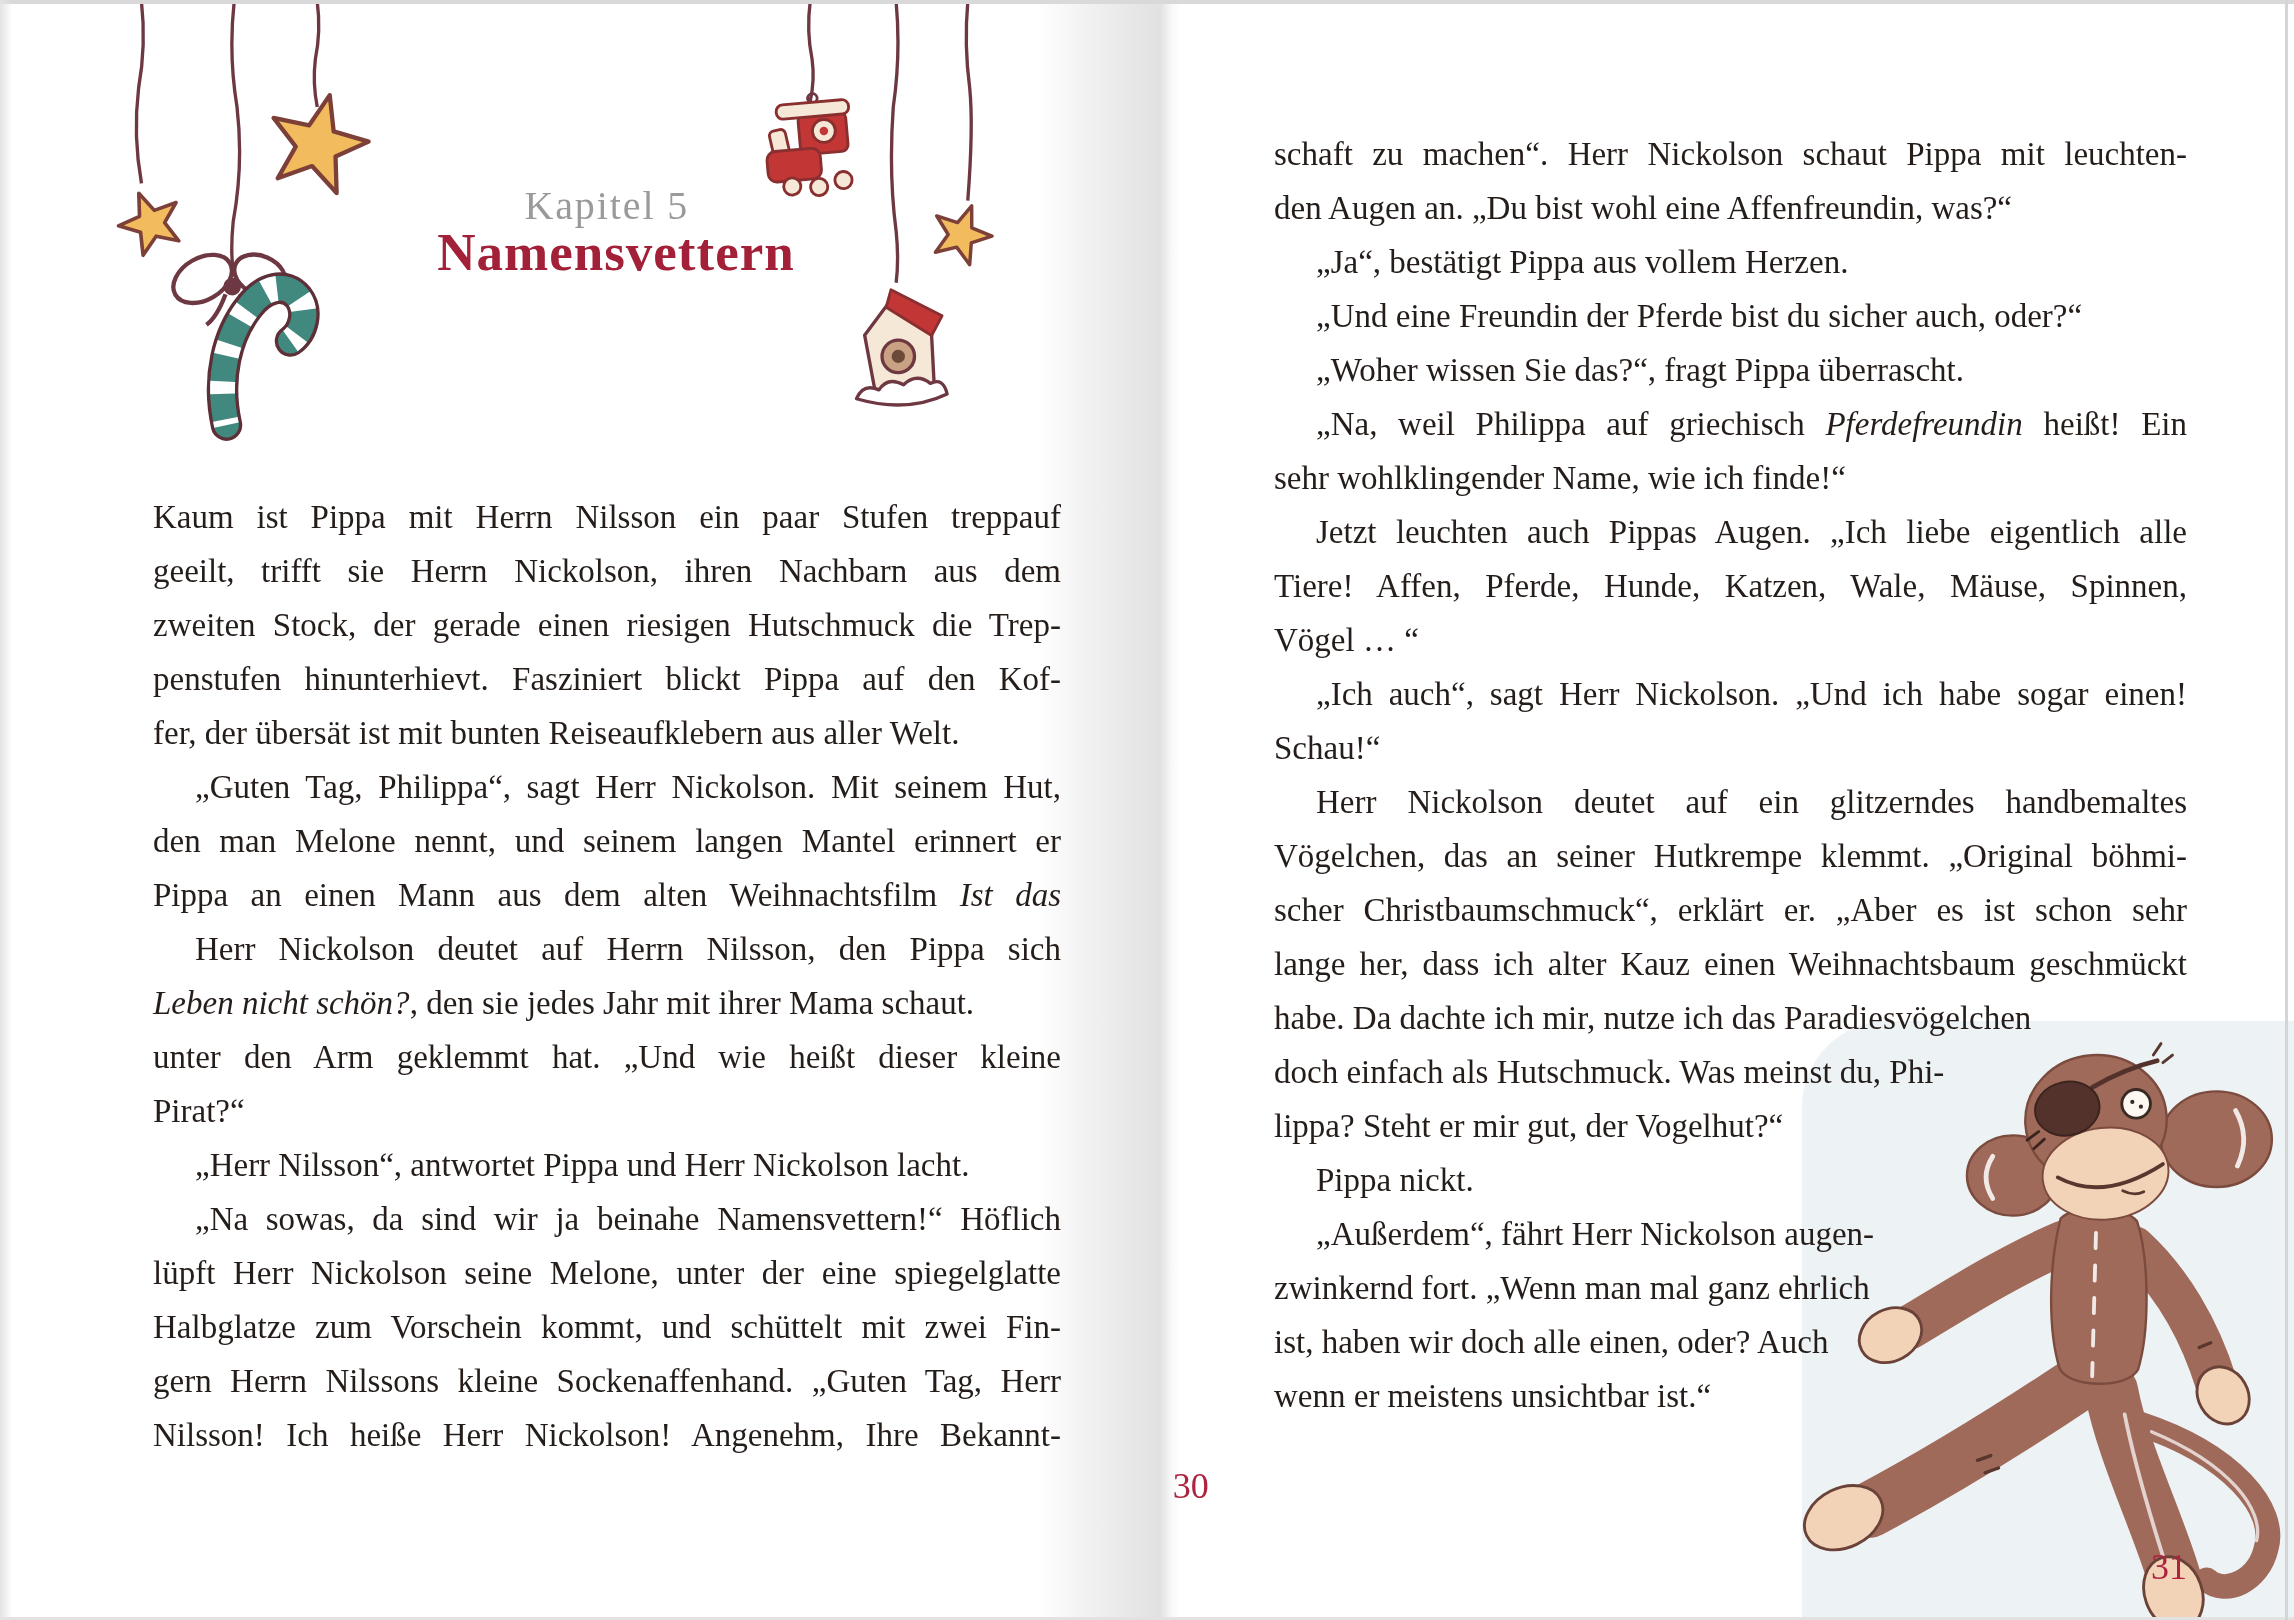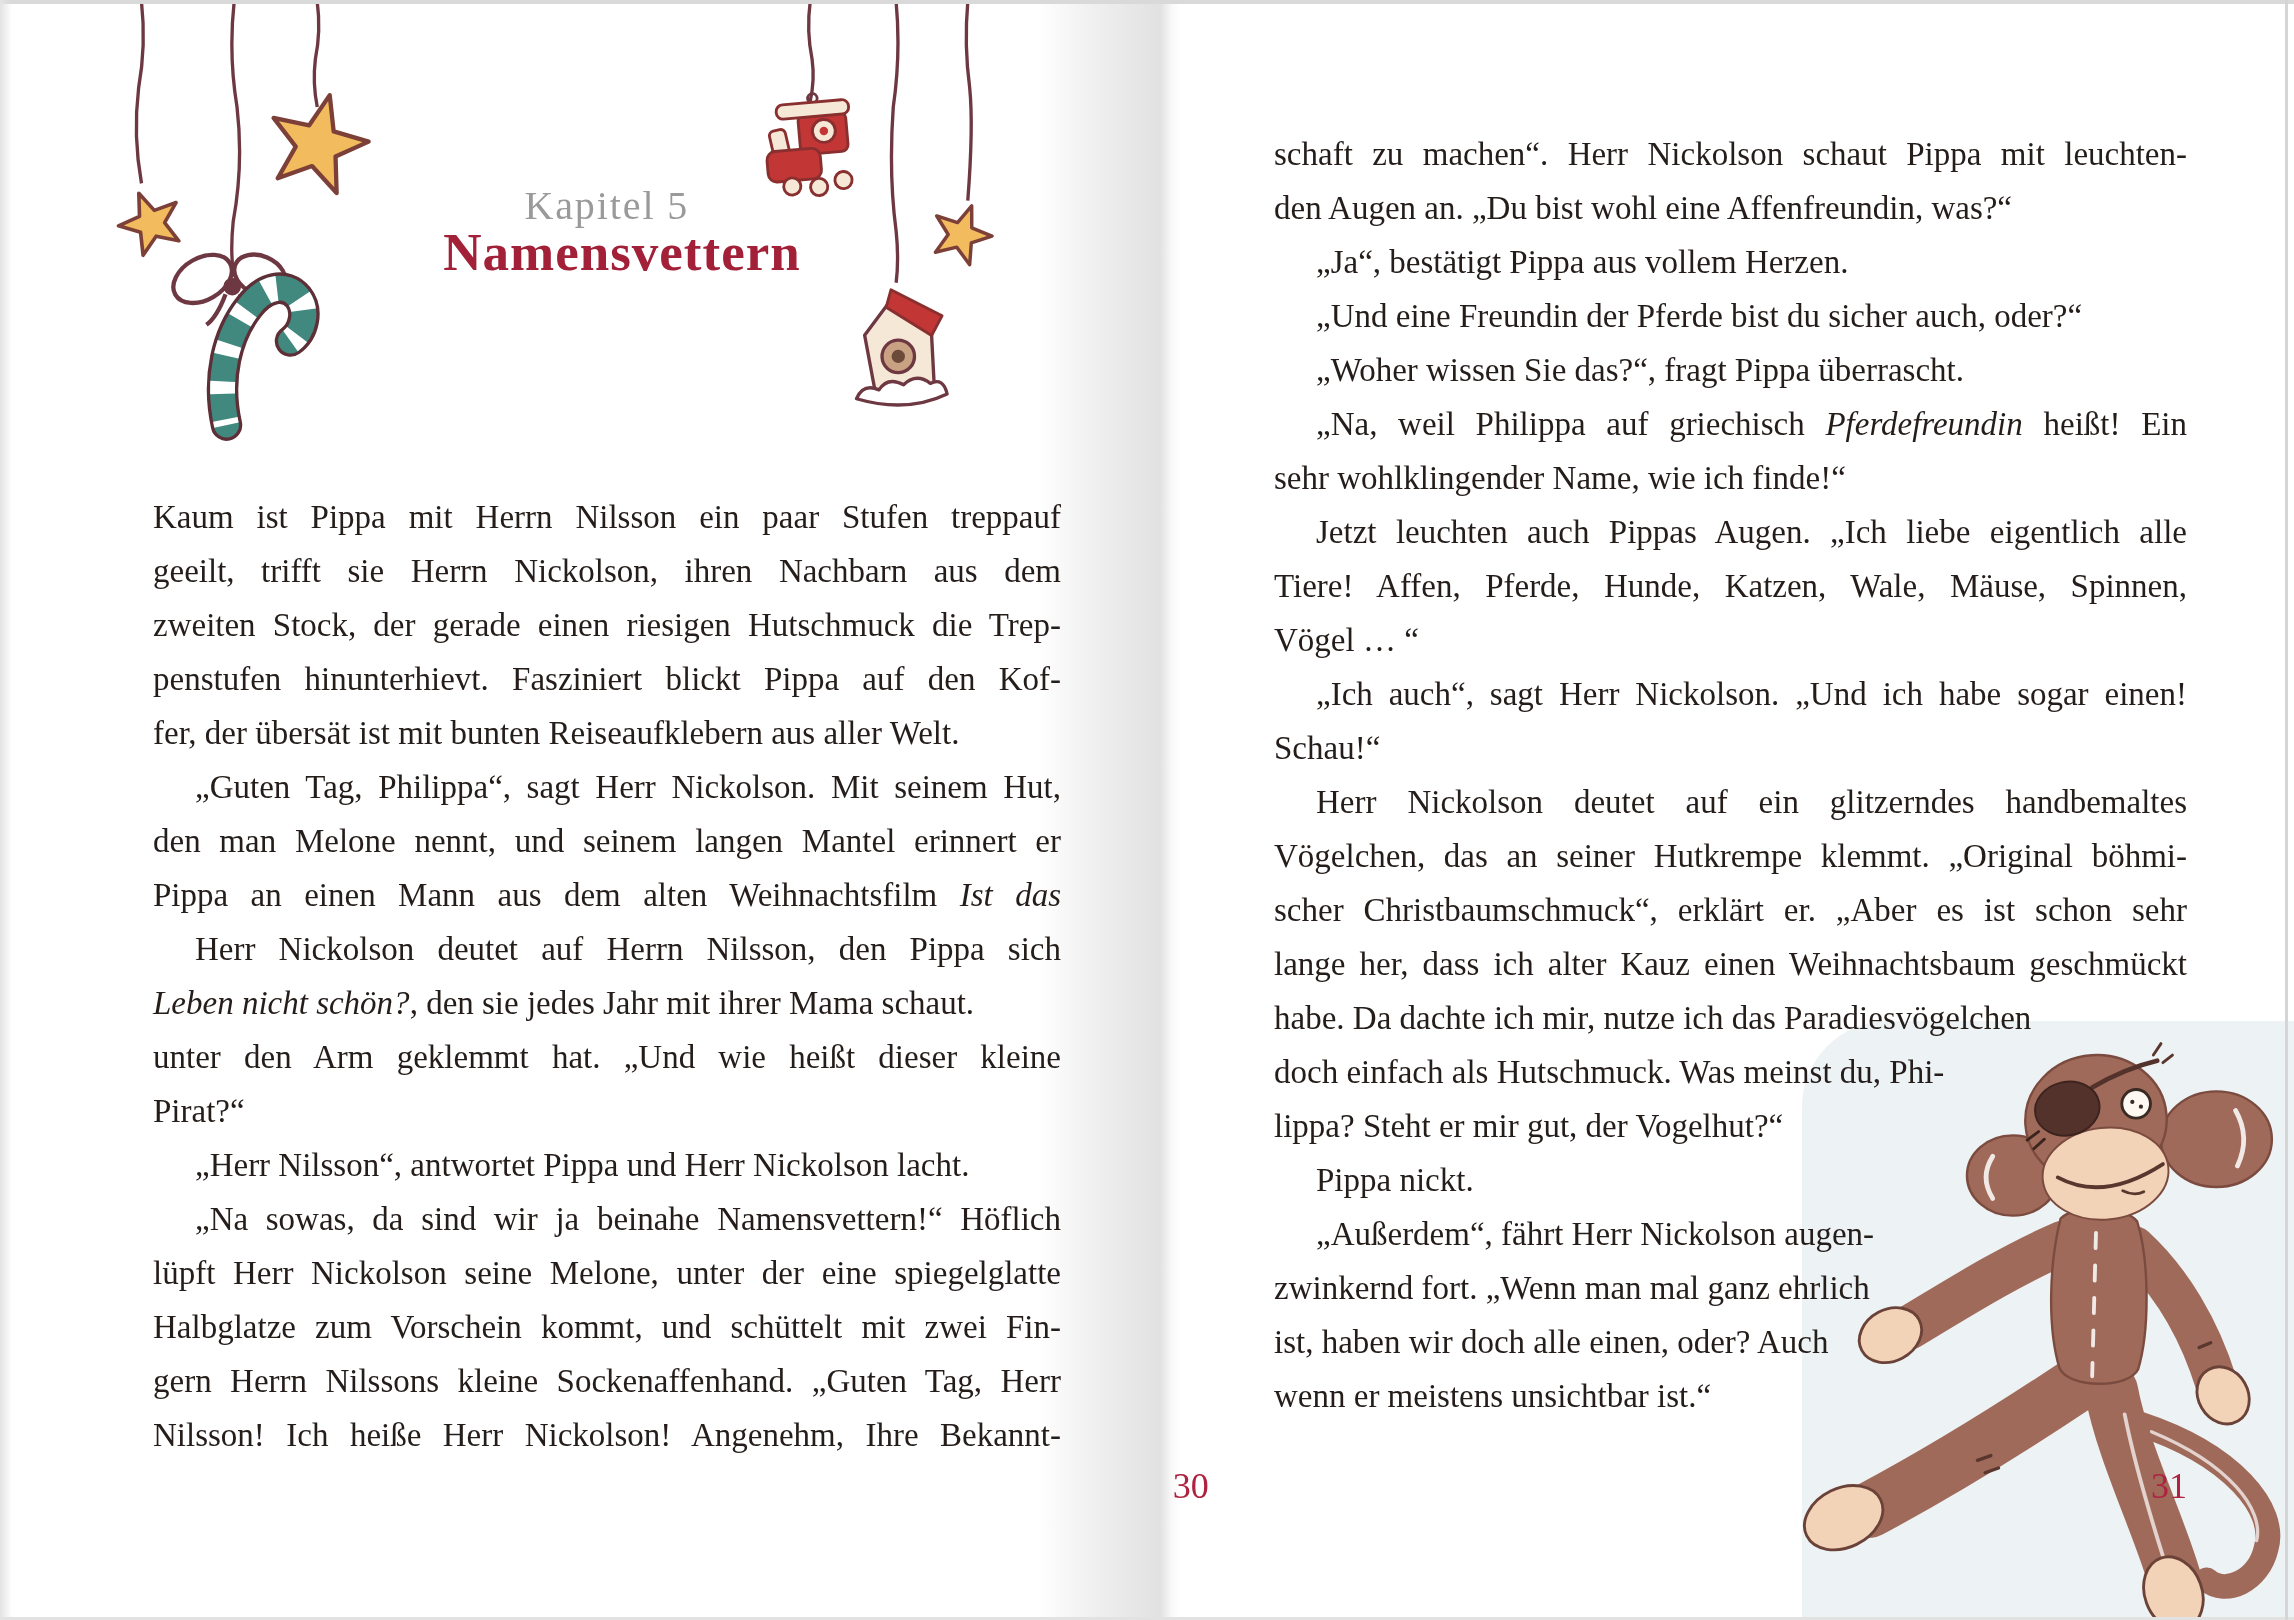--- a/index.html
+++ b/index.html
@@ -10,33 +10,33 @@
   .edge-bottom{position:absolute;left:0;bottom:0;width:100%;height:2.9px;background:#e2e2e2;z-index:9;}
   .edge-left{position:absolute;left:0;top:0;width:11.5px;height:100%;z-index:9;
              background:linear-gradient(to right,#e3e3e3,rgba(255,255,255,0));}
   .edge-right{position:absolute;right:5.7px;top:0;width:3.8px;height:100%;background:#d5d5d5;z-index:9;}
   .gutter{position:absolute;left:1037px;top:0;width:143px;height:1620px;z-index:1;
           background:linear-gradient(to right,rgba(170,170,170,0) 0%,rgba(170,170,170,0.16) 35%,
                      rgba(140,140,140,0.26) 86%,rgba(140,140,140,0.06) 94%,rgba(0,0,0,0) 100%);}
   
   .kapitel{position:absolute;left:4.8px;top:182px;width:1204px;text-align:center;z-index:3;
            font-size:40px;letter-spacing:1.9px;color:var(--chapter-gray,#9a9a9a);}
-  .title{position:absolute;left:20px;top:222px;width:1204px;text-align:center;z-index:3;
+  .title{position:absolute;left:14px;top:222px;width:1204px;text-align:center;z-index:3;
          font-size:53px;font-weight:bold;letter-spacing:1px;color:var(--title-red,#a32138);}
   
   .textblock{position:absolute;z-index:3;font-size:33px;}
   .text-left{left:153px;top:490px;width:908px;}
   .text-right{left:1274px;top:127px;width:913px;}
   .line{height:54px;line-height:54px;white-space:nowrap;text-align:left;}
   .line.just{white-space:normal;text-align:justify;text-align-last:justify;}
   .line.indent{padding-left:42px;}
   .it{font-style:italic;}
   .pagenum{position:absolute;z-index:3;text-align:right;font-size:36px;color:var(--page-red,#ad2340);}
   .pagenum-left{left:4.8px;top:1465px;width:1204px;}
-  .pagenum-right{left:1274px;top:1465px;width:913px;}
+  .pagenum-right{left:1274px;top:1546px;width:913px;}
   
   .header-art{position:absolute;left:0;top:0;z-index:2;}
   .monkey-bg{position:absolute;left:1802px;top:1021px;width:492px;height:599px;z-index:1;
              background:var(--monkey-bg,#edf2f5);border-radius:86px 0 0 0;}
   .monkey-art{position:absolute;left:1788px;top:1013px;z-index:2;}
 </style>
 </head>
 <body>
 
 <div class="spread">

